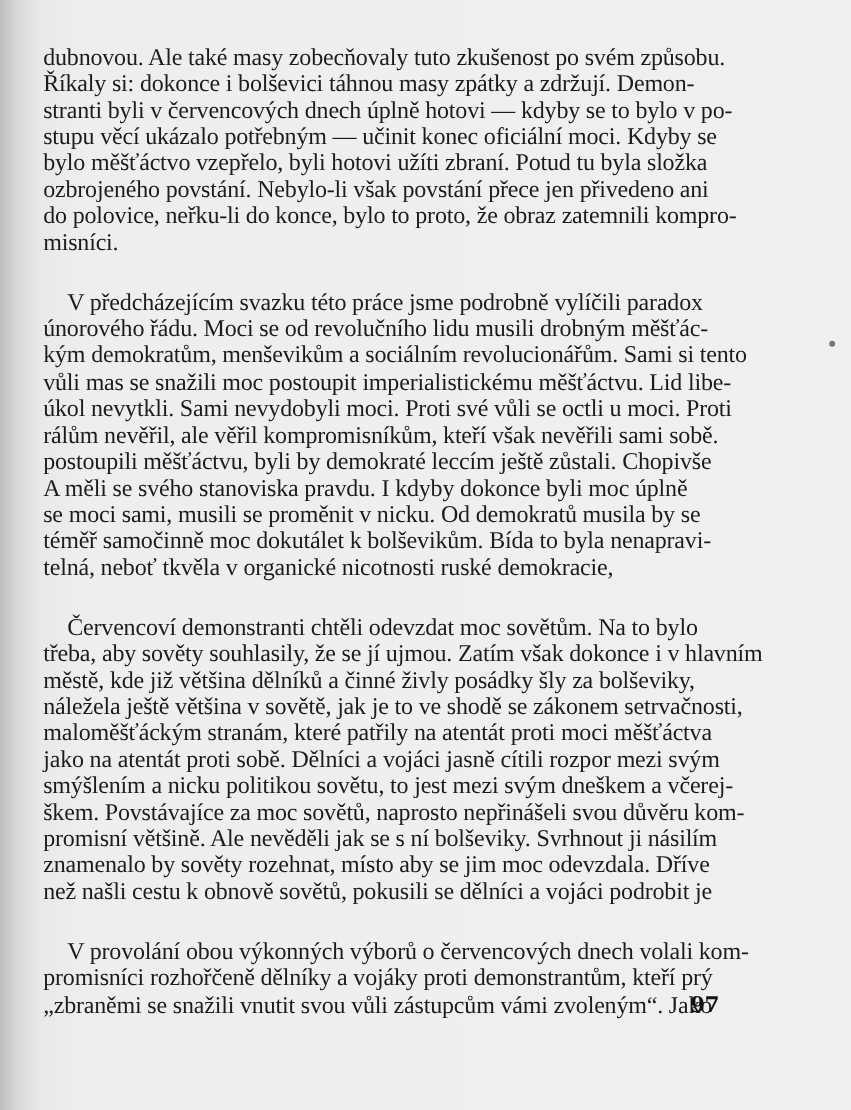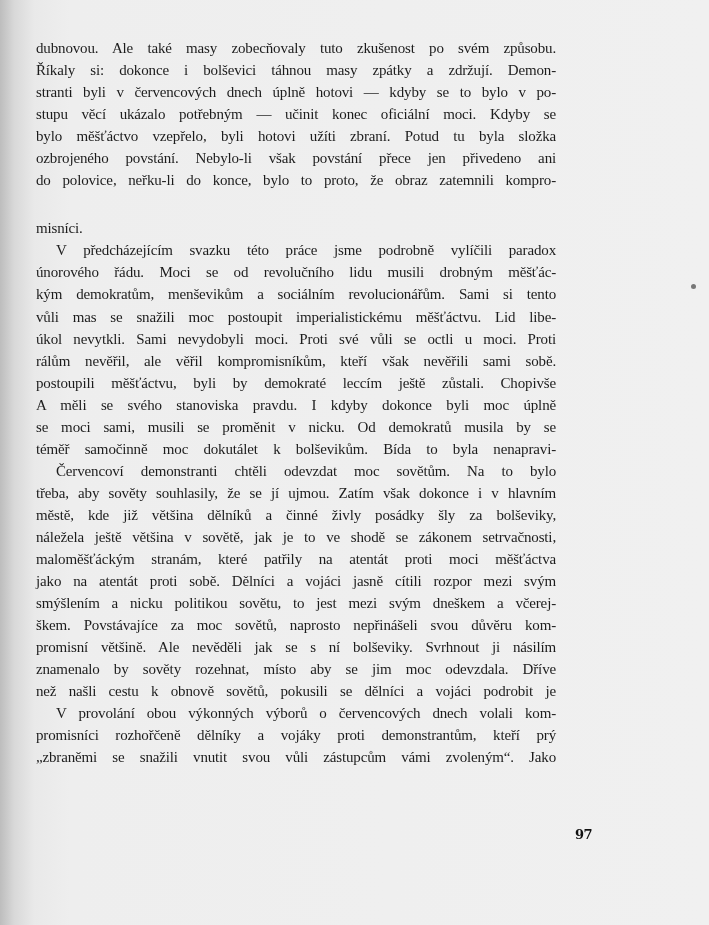--- a/index.html
+++ b/index.html
@@ -19,45 +19,45 @@
       position: absolute;
       left: 0; top: 0;
       width: 709px; height: 925px;
       background: linear-gradient(to right, #bdbdbd 0px, #d8d8d8 14px, #e9e9e9 34px, #eeeeee 70px, #f0f0f0 100%);
     }
     .text-block {
       position: absolute;
       left: 36px;
       top: 37px;
       width: 520px;
-      font-size: 15px;
+      font-size: 20px;
       line-height: 22.05px;
       letter-spacing: -0.15px;
     }
     .line {
       display: block;
       white-space: nowrap;
       text-align: justify;
       text-align-last: justify;
       height: 22.05px;
     }
     .line.last {
       text-align-last: left;
-      margin-top: 26px;
     }
     .line.indent {
       padding-left: 20px;
+      margin-top: 28px;
     }
     .page-number {
       position: absolute;
       left: 575px;
       top: 827px;
       font-family: "DejaVu Serif", serif;
       font-weight: bold;
-      font-size: 13px;
+      font-size: 18px;
       letter-spacing: -0.5px;
       color: #111;
     }
     .speck {
       position: absolute;
       left: 691px;
       top: 284px;
       width: 5px;
       height: 5px;
       border-radius: 50%;
@@ -83,20 +83,21 @@
         <span class="line indent">V předcházejícím svazku této práce jsme podrobně vylíčili paradox</span>
         <span class="line">únorového řádu. Moci se od revolučního lidu musili drobným měšťác-</span>
         <span class="line">kým demokratům, menševikům a sociálním revolucionářům. Sami si tento</span>
         <span class="line">vůli mas se snažili moc postoupit imperialistickému měšťáctvu. Lid libe-</span>
         <span class="line">úkol nevytkli. Sami nevydobyli moci. Proti své vůli se octli u moci. Proti</span>
         <span class="line">rálům nevěřil, ale věřil kompromisníkům, kteří však nevěřili sami sobě.</span>
         <span class="line">postoupili měšťáctvu, byli by demokraté leccím ještě zůstali. Chopivše</span>
         <span class="line">A měli se svého stanoviska pravdu. I kdyby dokonce byli moc úplně</span>
         <span class="line">se moci sami, musili se proměnit v nicku. Od demokratů musila by se</span>
         <span class="line">téměř samočinně moc dokutálet k bolševikům. Bída to byla nenapravi-</span>
+        <span class="line last">telná, neboť tkvěla v organické nicotnosti ruské demokracie,</span>
       </div>
       <div>
         <span class="line indent">Červencoví demonstranti chtěli odevzdat moc sovětům. Na to bylo</span>
         <span class="line">třeba, aby sověty souhlasily, že se jí ujmou. Zatím však dokonce i v hlavním</span>
         <span class="line">městě, kde již většina dělníků a činné živly posádky šly za bolševiky,</span>
         <span class="line">náležela ještě většina v sovětě, jak je to ve shodě se zákonem setrvačnosti,</span>
         <span class="line">maloměšťáckým stranám, které patřily na atentát proti moci měšťáctva</span>
         <span class="line">jako na atentát proti sobě. Dělníci a vojáci jasně cítili rozpor mezi svým</span>
         <span class="line">smýšlením a nicku politikou sovětu, to jest mezi svým dneškem a včerej-</span>
         <span class="line">škem. Povstávajíce za moc sovětů, naprosto nepřinášeli svou důvěru kom-</span>

